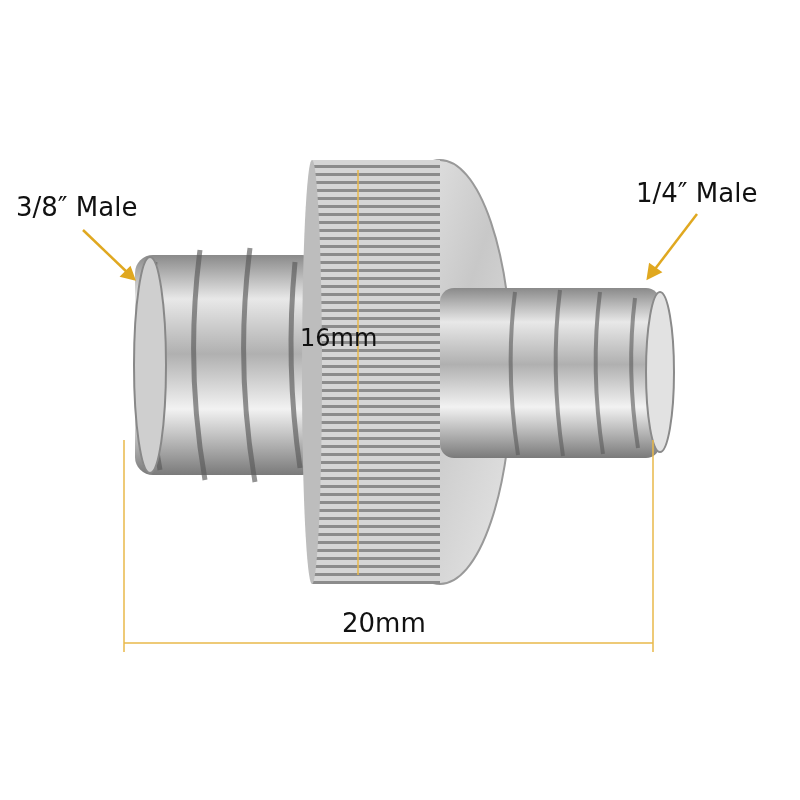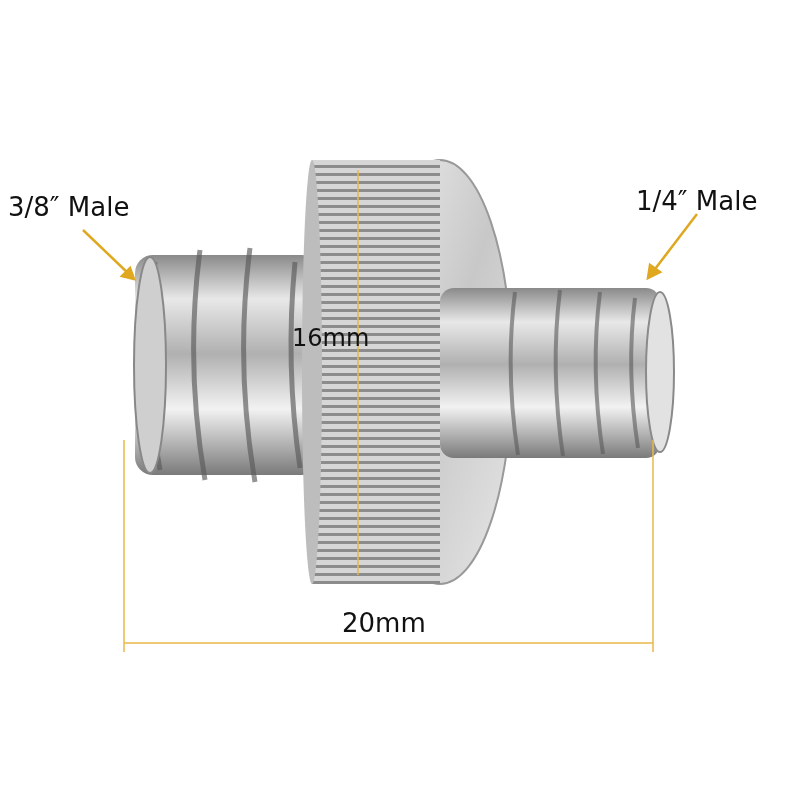--- a/index.html
+++ b/index.html
@@ -1,20 +1,20 @@
 <!DOCTYPE html>
 <html><head>
 <meta charset="utf-8">
 <style>
   html,body{margin:0;padding:0;background:#ffffff;}
   body{width:800px;height:800px;position:relative;overflow:hidden;font-family:"DejaVu Sans","Liberation Sans",sans-serif;}
   .label{position:absolute;color:#111;font-size:26px;white-space:nowrap;}
-  #lbl-left{left:8px;top:192px;}
-  #lbl-right{left:636px;top:178px;margin-top:8px;}
-  #lbl-height{left:292px;top:324px;font-size:24px;}
+  #lbl-left{left:16px;top:192px;}
+  #lbl-right{left:636px;top:178px;}
+  #lbl-height{left:300px;top:324px;font-size:24px;}
   #lbl-width{left:336px;top:608px;background:#fff;padding:0 6px;}
   svg{position:absolute;left:0;top:0;}
 </style>
 </head>
 <body>
 
 <svg width="800" height="800" viewBox="0 0 800 800">
   <defs>
     <linearGradient id="metalV" x1="0" y1="0" x2="0" y2="1">
       <stop offset="0" stop-color="#8a8a8a"></stop>

